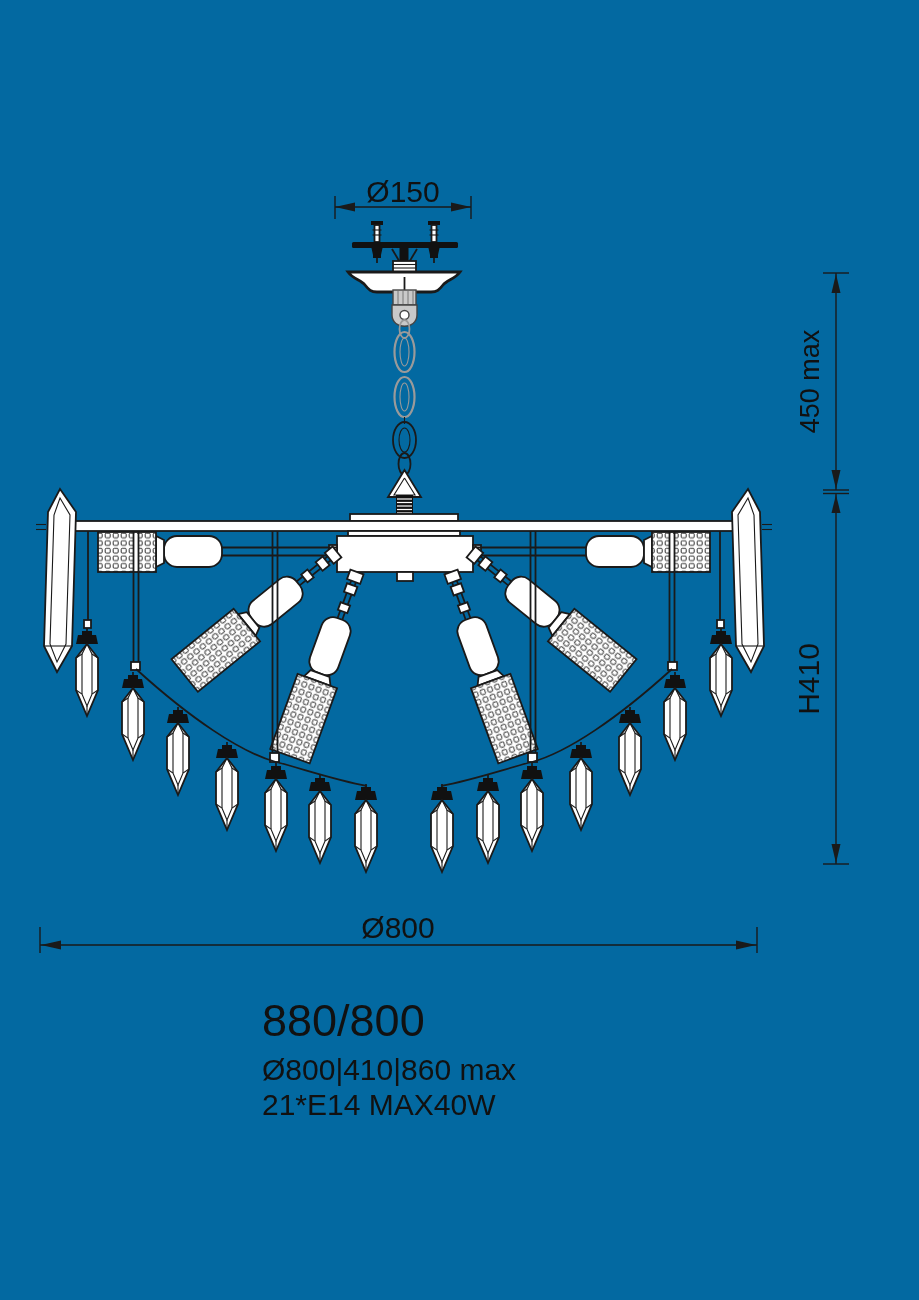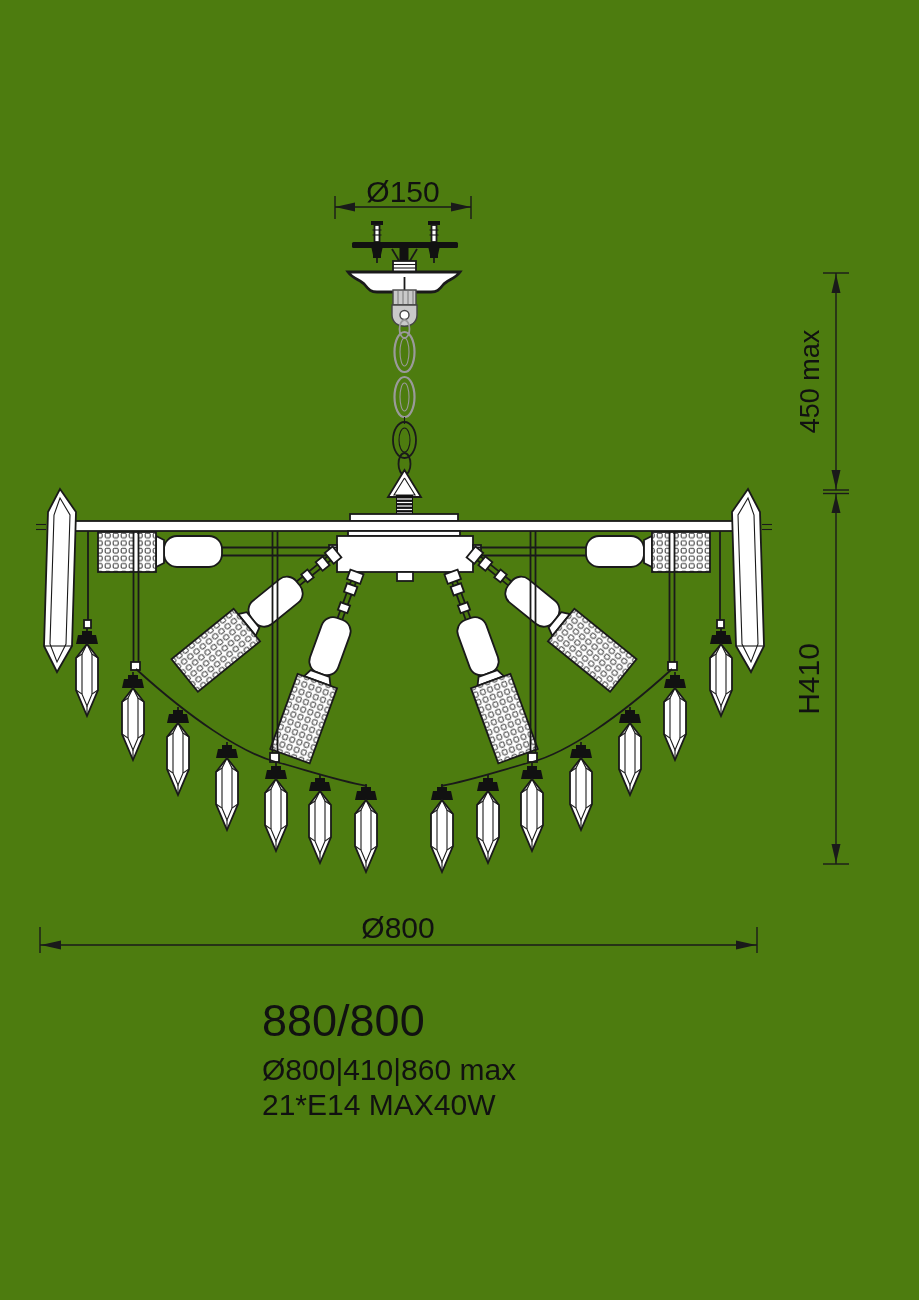--- a/index.html
+++ b/index.html
@@ -1,16 +1,16 @@
 <!DOCTYPE html>
 <html><head>
 <meta charset="utf-8">
 <style>
   html,body{margin:0;padding:0;background:#fff;}
-  .canvas{position:relative;width:919px;height:1300px;background:#4d7c0f;overflow:hidden;
+  .canvas{position:relative;width:919px;height:1300px;background:#0369a1;overflow:hidden;
           font-family:"Liberation Sans", sans-serif;}
   svg{position:absolute;left:0;top:0;}
   .ln{stroke:#1a1a1a;fill:none;stroke-width:1.8;stroke-linecap:butt;}
   .thin{stroke-width:1.1;}
   .wh{fill:#ffffff;stroke:#1a1a1a;stroke-width:1.8;}
   .blk{fill:#111111;stroke:none;}
   .dim{stroke:#1a1a1a;stroke-width:1.4;fill:none;}
   .arr{fill:#1a1a1a;stroke:none;}
   .gray{stroke:#9a9a9a;fill:none;}
   .metal{fill:#c9c9c9;stroke:#444;stroke-width:1.4;}

